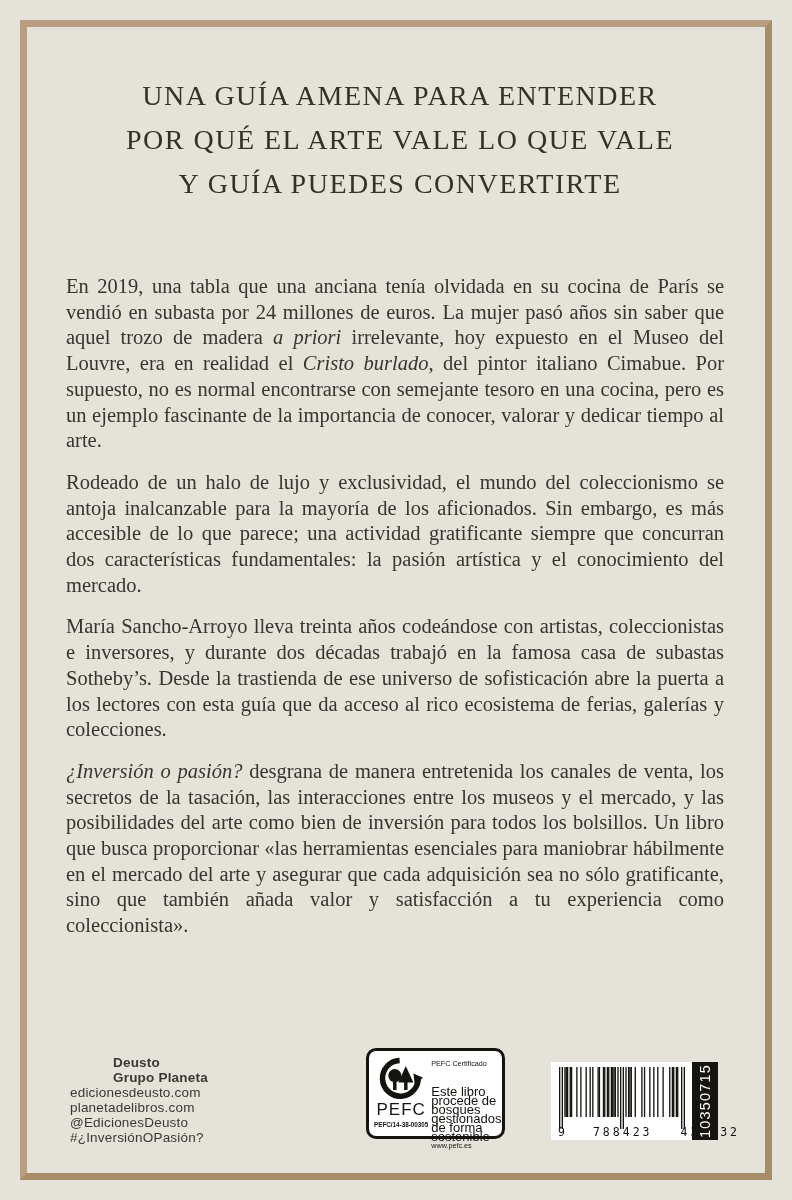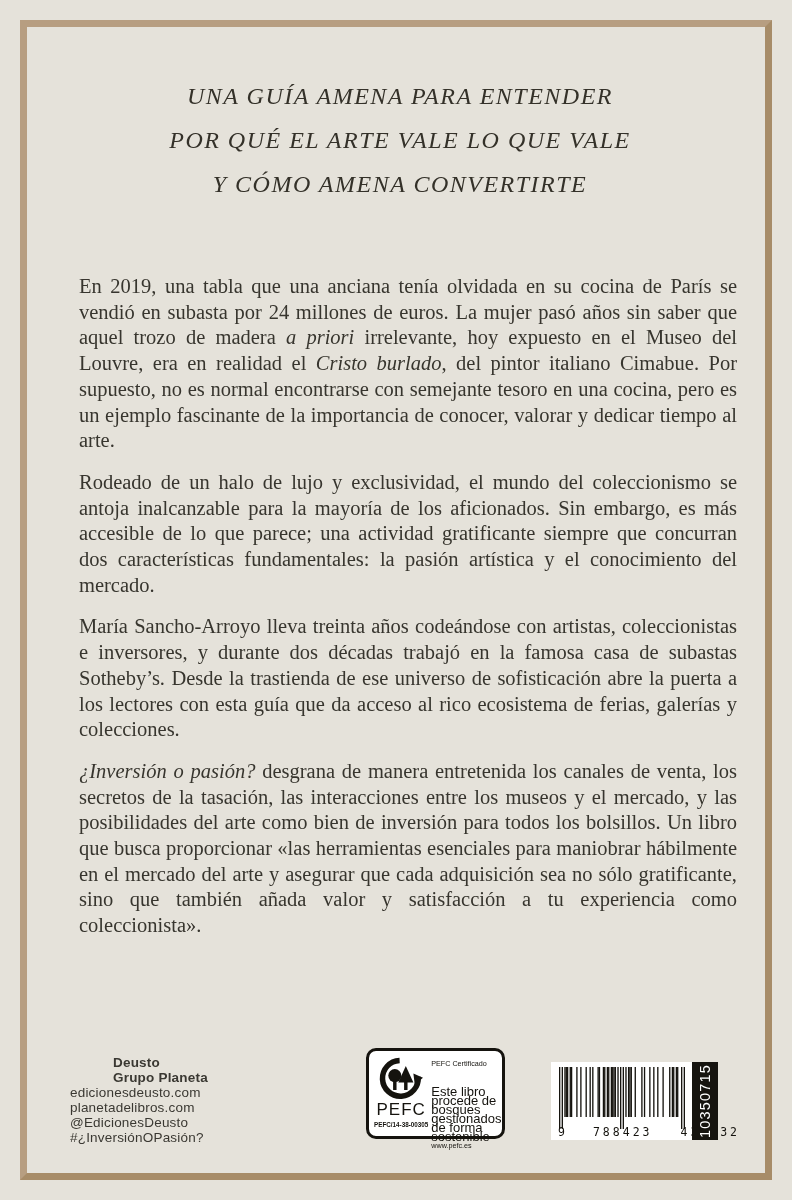--- a/index.html
+++ b/index.html
@@ -10,25 +10,25 @@
     -webkit-font-smoothing:antialiased;
   }
   .frame{
     position:absolute;left:20px;top:20px;width:752px;height:1160px;
     box-sizing:border-box;border:7px solid;
     border-color:#b79e81 #a78c68 #a78c68 #b79e81;
     pointer-events:none;
   }
   .headline{
     position:absolute;left:40px;right:32px;top:74px;
-    text-align:center;font-size:24px;line-height:44px;
-    letter-spacing:1.5px;color:#343129;font-style:italic;
+    text-align:center;font-size:28px;line-height:44px;
+    letter-spacing:1.5px;color:#343129;
   }
   .body-text{
-    position:absolute;left:79px;width:658px;top:274px;
+    position:absolute;left:66px;width:658px;top:274px;
     font-size:20.5px;line-height:25.7px;text-align:justify;
     color:#37352e;
   }
   .body-text p{margin:0 0 16px 0;}
   .body-text i{font-style:italic;}
 
   .publisher{
     position:absolute;left:70px;top:1056px;
     font-family:"Liberation Sans", sans-serif;
     font-size:13.5px;line-height:14.9px;color:#3a3832;letter-spacing:.2px;
@@ -71,21 +71,21 @@
   }
 </style>
 </head>
 <body>
 
 <div class="frame"></div>
 
 <div class="headline">
   <div>UNA GUÍA AMENA PARA ENTENDER</div>
   <div>POR QUÉ EL ARTE VALE LO QUE VALE</div>
-  <div>Y CÓMO AMENA CONVERTIRTE</div>
+  <div>Y GUÍA PUEDES CONVERTIRTE</div>
 </div>
 
 <div class="body-text">
   <p><span>En 2019, una tabla que una anciana tenía olvidada en su cocina de París se vendió en subasta por 24 millones de euros. La mujer pasó años sin saber que aquel trozo de madera </span><i>a priori</i><span> irrelevante, hoy expuesto en el Museo del Louvre, era en realidad el </span><i>Cristo burlado</i><span>, del pintor italiano Cimabue. Por supuesto, no es normal encontrarse con semejante tesoro en una cocina, pero es un ejemplo fascinante de la importancia de conocer, valorar y dedicar tiempo al arte.</span></p>
   <p><span>Rodeado de un halo de lujo y exclusividad, el mundo del coleccionismo se antoja inalcanzable para la mayoría de los aficionados. Sin embargo, es más accesible de lo que parece; una actividad gratificante siempre que concurran dos características fundamentales: la pasión artística y el conocimiento del mercado.</span></p>
   <p><span>María Sancho-Arroyo lleva treinta años codeándose con artistas, coleccionistas e inversores, y durante dos décadas trabajó en la famosa casa de subastas Sotheby’s. Desde la trastienda de ese universo de sofisticación abre la puerta a los lectores con esta guía que da acceso al rico ecosistema de ferias, galerías y colecciones.</span></p>
   <p><i>¿Inversión o pasión?</i><span> desgrana de manera entretenida los canales de venta, los secretos de la tasación, las interacciones entre los museos y el mercado, y las posibilidades del arte como bien de inversión para todos los bolsillos. Un libro que busca proporcionar «las herramientas esenciales para maniobrar hábilmente en el mercado del arte y asegurar que cada adquisición sea no sólo gratificante, sino que también añada valor y satisfacción a tu experiencia como coleccionista».</span></p>
 </div>
 
 <div class="publisher">

